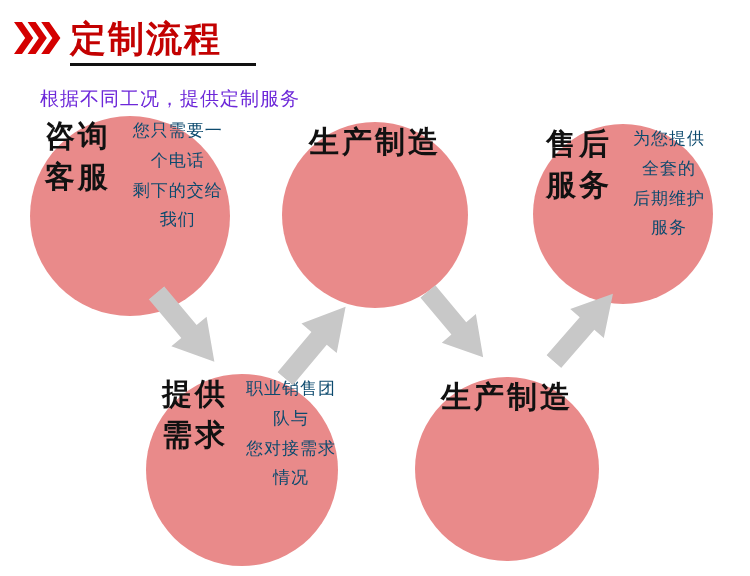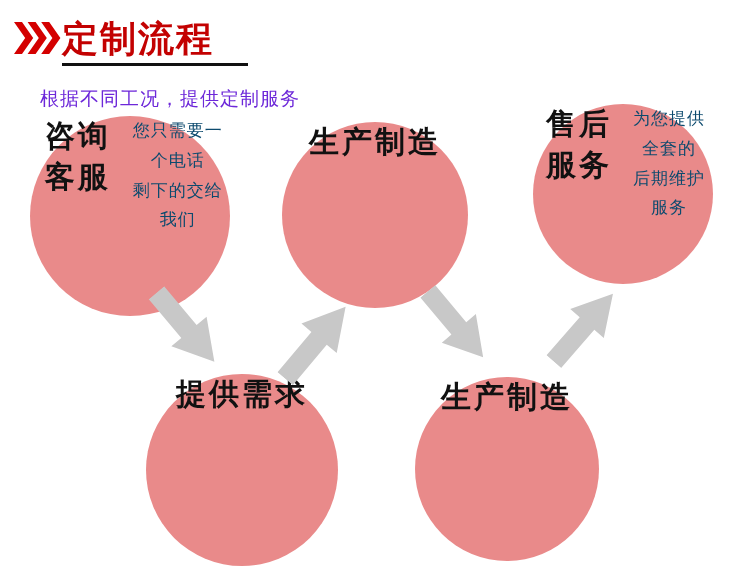--- a/index.html
+++ b/index.html
@@ -12,21 +12,21 @@
   html,body{width:750px;height:576px;}
   body{
     position:relative;
     background:#ffffff;
     font-family:"Liberation Sans","DejaVu Sans",sans-serif;
     color:var(--ink);
     overflow:hidden;
   }
   .header{
     position:absolute;left:14px;top:18px;
-    display:flex;align-items:flex-start;
+    display:flex;align-items:flex-start;gap:8px;
   }
   .chevrons{display:block;width:48px;height:36px;color:var(--accent);margin-top:4px;}
   .title-wrap{display:inline-block;}
   .page-title{
     font-size:36px;font-weight:bold;color:#c30101;
     letter-spacing:2px;line-height:1.15;
     font-family:"Liberation Sans","DejaVu Sans",sans-serif;
   }
   .title-underline{
     width:186px;height:3px;background:#111111;margin-top:4px;
@@ -45,21 +45,21 @@
   }
   .circle-title{
     font-size:30px;font-weight:bold;color:#111111;
     letter-spacing:3px;margin-bottom:16px;
   }
   .circle-desc{
     font-size:17px;line-height:1.75;color:#0c4a6e;letter-spacing:1px;
   }
   .c1{left:30px;top:116px;width:200px;height:200px;}
   .c2{left:282px;top:122px;width:186px;height:186px;}
-  .c3{left:533px;top:104px;width:180px;height:180px;}
+  .c3{left:533px;top:124px;width:180px;height:180px;}
   .c4{left:146px;top:374px;width:192px;height:192px;}
   .c5{left:415px;top:377px;width:184px;height:184px;}
   .arrow{
     position:absolute;color:var(--arrow);
   }
   .arrow svg{display:block;width:100%;height:100%;}
   .a1{left:140px;top:298px;width:92px;height:60px;transform:rotate(50deg);}
   .a2{left:268px;top:312px;width:96px;height:60px;transform:rotate(-50deg);}
   .a3{left:412px;top:296px;width:88px;height:58px;transform:rotate(50deg);}
   .a4{left:538px;top:298px;width:92px;height:58px;transform:rotate(-49deg);}
@@ -98,20 +98,24 @@
 <div class="circle c3">
   <div class="circle-title">售后服务</div>
   <div class="circle-desc">
     <div>为您提供全套的</div>
     <div>后期维护服务</div>
   </div>
 </div>
 
 <div class="circle c4">
   <div class="circle-title">提供需求</div>
+  <div class="circle-desc">
+    <div>职业销售团队与</div>
+    <div>您对接需求情况</div>
+  </div>
 </div>
 
 <div class="circle c5">
   <div class="circle-title">生产制造</div>
 </div>
 
 <div class="arrow a1">
   <svg viewBox="0 0 100 60" xmlns="http://www.w3.org/2000/svg" preserveAspectRatio="none">
     <polygon points="0,20 55,20 55,7 98,30 55,53 55,40 0,40" fill="currentColor"></polygon>
   </svg>

